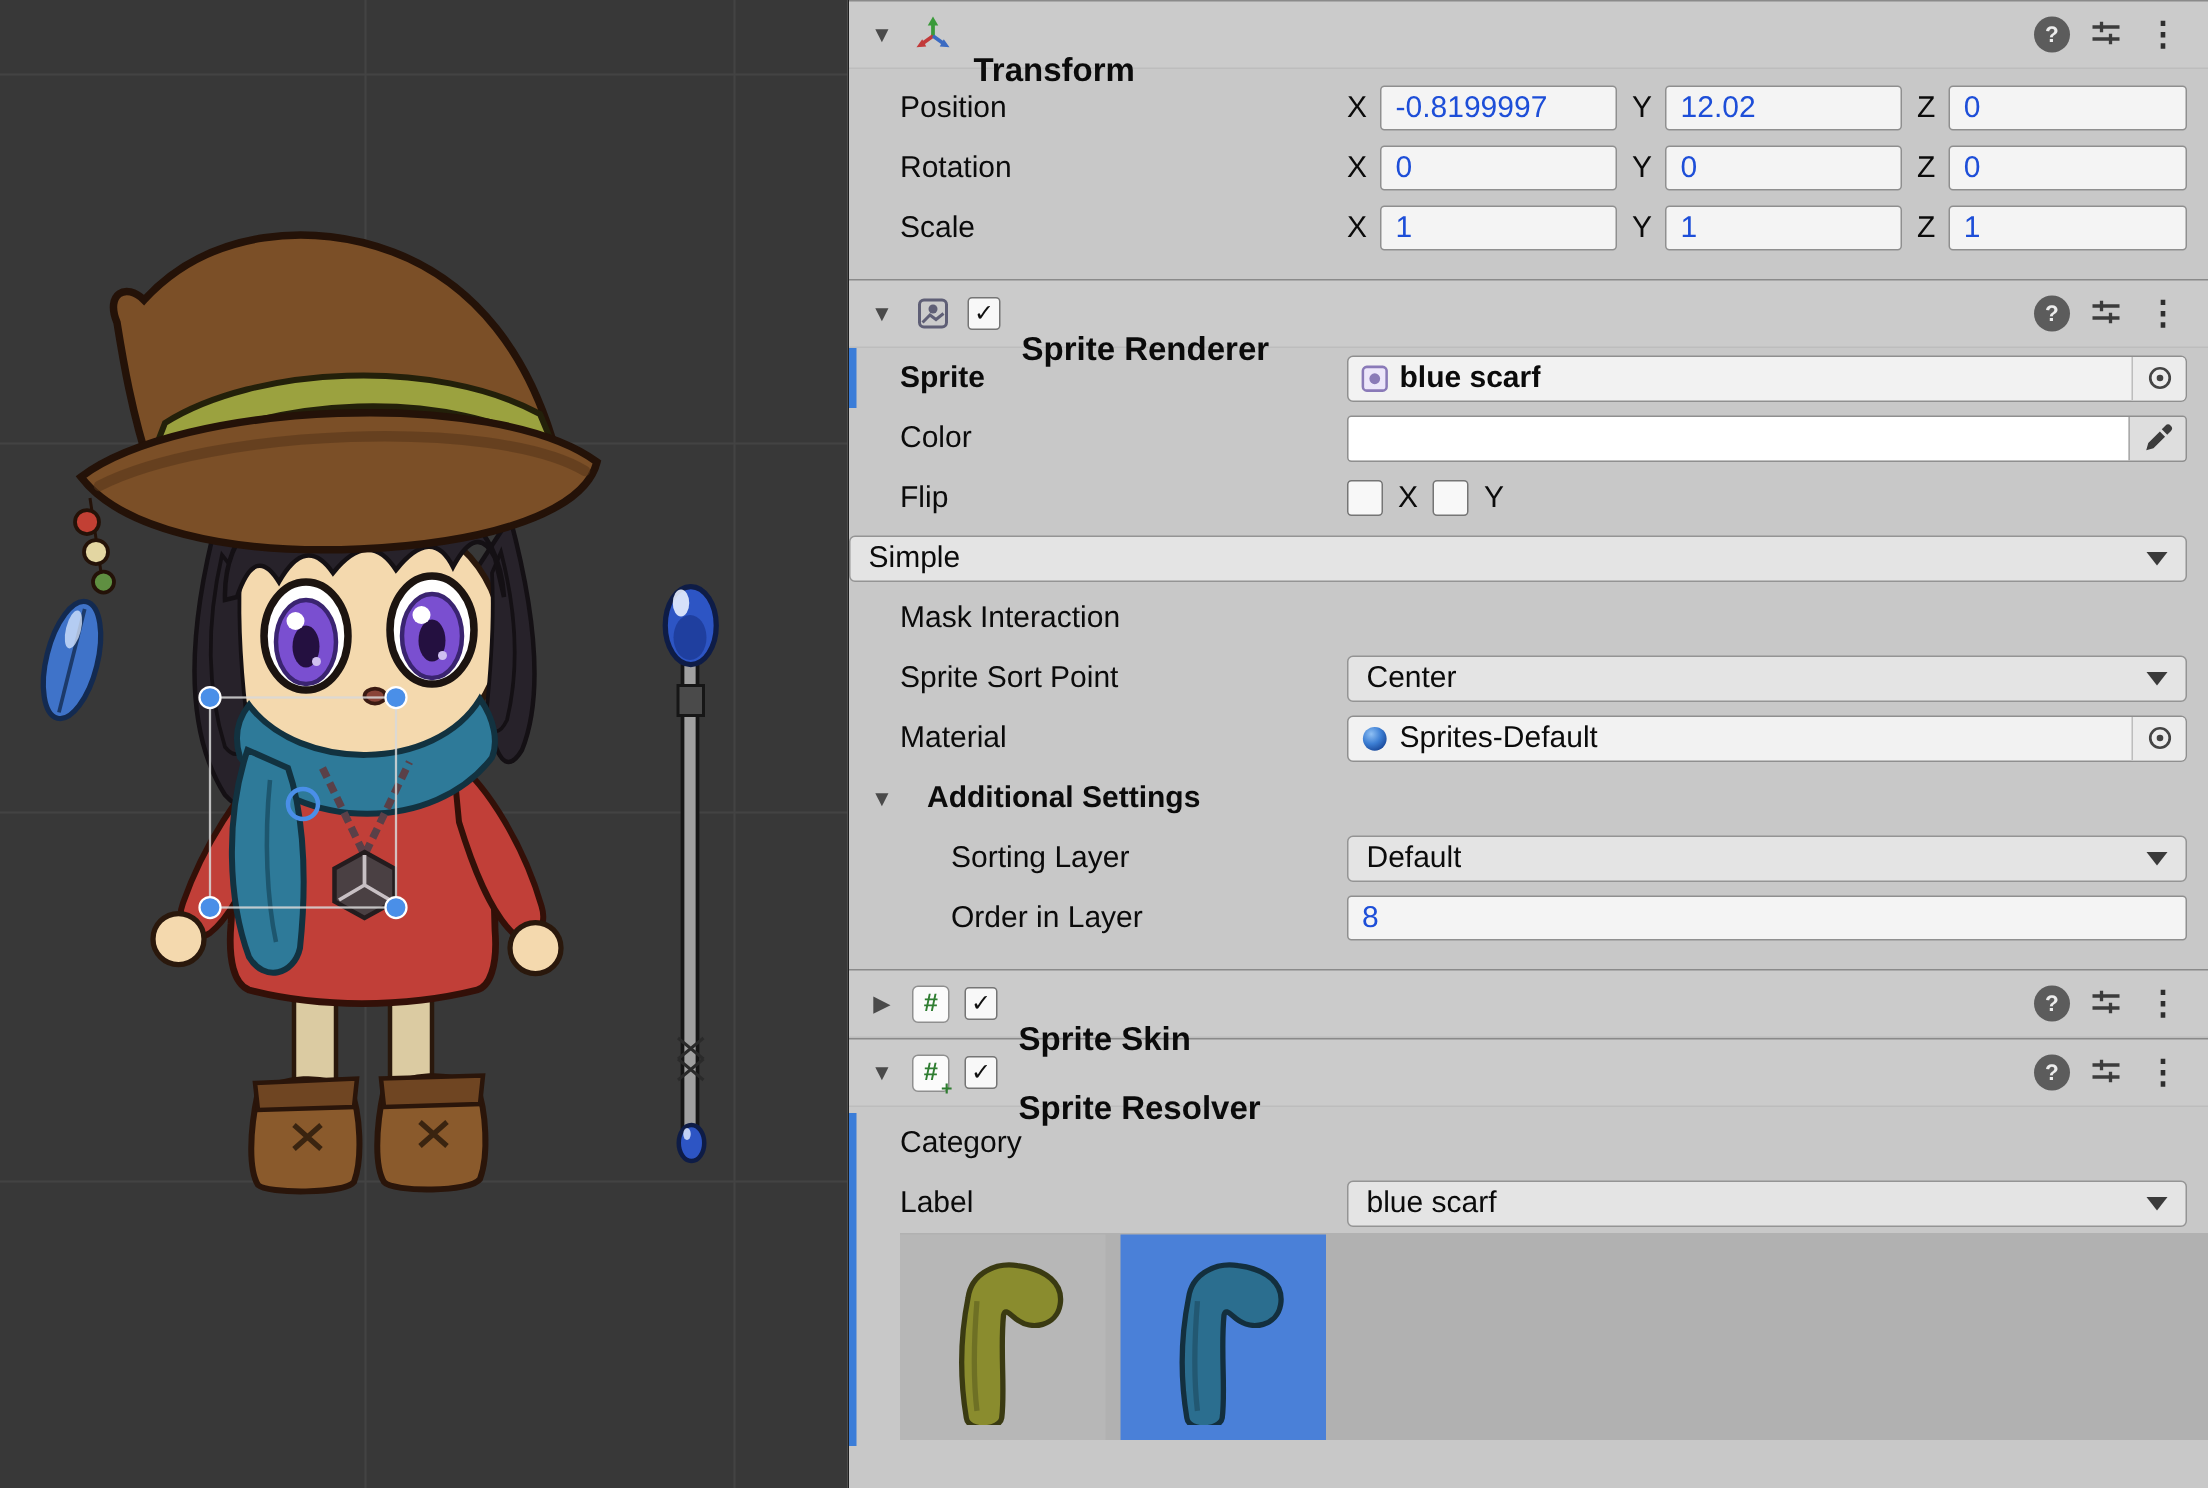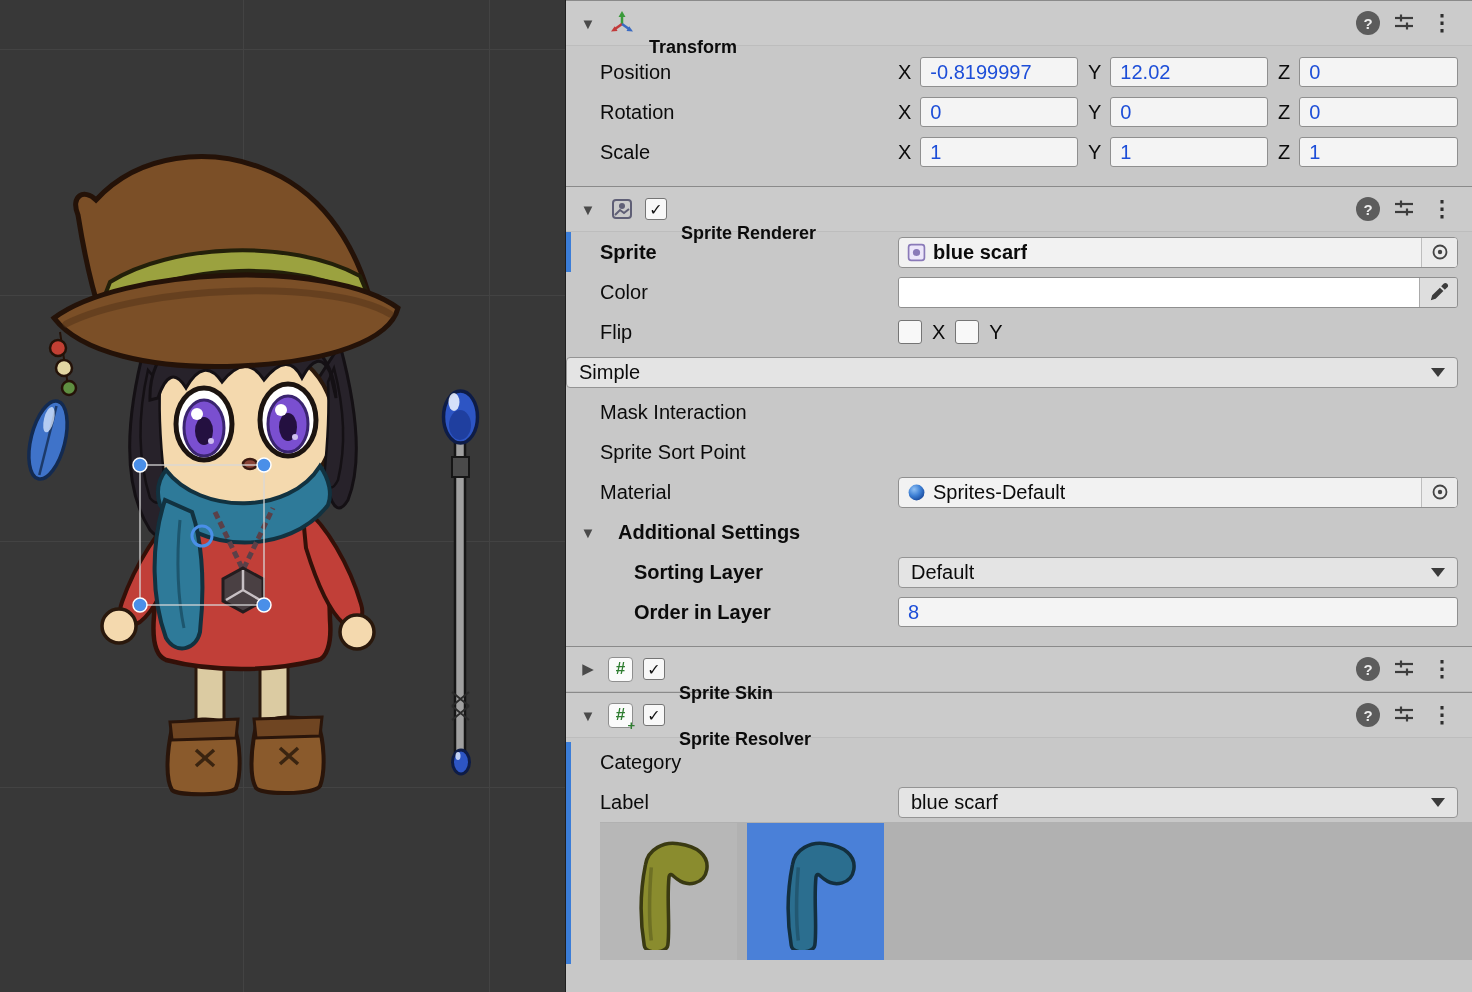--- a/index.html
+++ b/index.html
@@ -36,34 +36,34 @@
     width:25px; height:25px; flex:none; background:#fbfbfb; border:1px solid #8f8f8f; border-radius:4px;
     color:#2f7d31; font-weight:bold; font-size:17px; display:flex; align-items:center; justify-content:center;
     position:relative;
   }
   .chip .plus { position:absolute; right:-3px; bottom:-6px; font-size:13px; color:#2f7d31; font-weight:bold; }
   .checkbox {
     width:22px; height:22px; flex:none; background:#f8f8f8; border:1px solid #757575; border-radius:3px;
     display:flex; align-items:center; justify-content:center; font-size:16px; color:#101010; cursor:pointer;
   }
   .checkbox.small { width:24px; height:24px; }
-  .comp-title { font-weight:bold; font-size:18px; margin-left:4px; white-space:nowrap;margin-top:48px; }
+  .comp-title { font-weight:bold; font-size:22px; margin-left:4px; white-space:nowrap;margin-top:48px; }
   .hspacer { flex:1; }
   .help-circle {
     width:24px; height:24px; flex:none; border-radius:50%; background:#5c5c5c; color:#ededed;
     font-size:15px; font-weight:bold; display:flex; align-items:center; justify-content:center; cursor:pointer;
   }
   .hbtn { width:28px; flex:none; display:flex; align-items:center; justify-content:center; cursor:pointer; }
   .kebab { font-size:22px; font-weight:bold; color:#2e2e2e; }
 
   .pad4 { height:4px; } .pad6 { height:6px; } .pad14 { height:14px; }
 
   .row { height:40px; display:flex; align-items:center; padding-right:14px; position:relative; }
   .row-label { width:332px; padding-left:34px; flex:none; white-space:nowrap; overflow:hidden; }
-  .row-label.indent { padding-left:68px;font-weight:bold; }
+  .row-label.indent { padding-left:68px; }
   .bold { font-weight:bold; }
   .controls { flex:1; display:flex; align-items:center; gap:10px; min-width:0; }
 
   .axis-cell { display:flex; align-items:center; gap:9px; flex:1; min-width:0; }
   .axis-letter { flex:none; }
   input.num {
     flex:1; min-width:0; height:30px; background:#f4f4f4; border:1px solid #8f8f8f; border-radius:3px;
     font:inherit; padding:0 9px; color:#1d4ed8; outline:none;
   }
   .dropdown {
@@ -357,20 +357,26 @@
         </div>
       </div>
     </div>
 
     <div class="row">
       <div class="row-label">Mask Interaction</div>
     </div>
 
     <div class="row">
       <div class="row-label">Sprite Sort Point</div>
+      <div class="controls">
+        <div class="dropdown">
+          <span class="dd-text">Center</span>
+          <span class="caret"></span>
+        </div>
+      </div>
     </div>
 
     <div class="row">
       <div class="row-label">Material</div>
       <div class="controls">
         <div class="objfield">
           <span class="mini-icon">
             <svg width="19" height="19" viewBox="0 0 18 18">
               <defs>
                   <radialGradient id="matg" cx="35%" cy="30%" r="75%">

